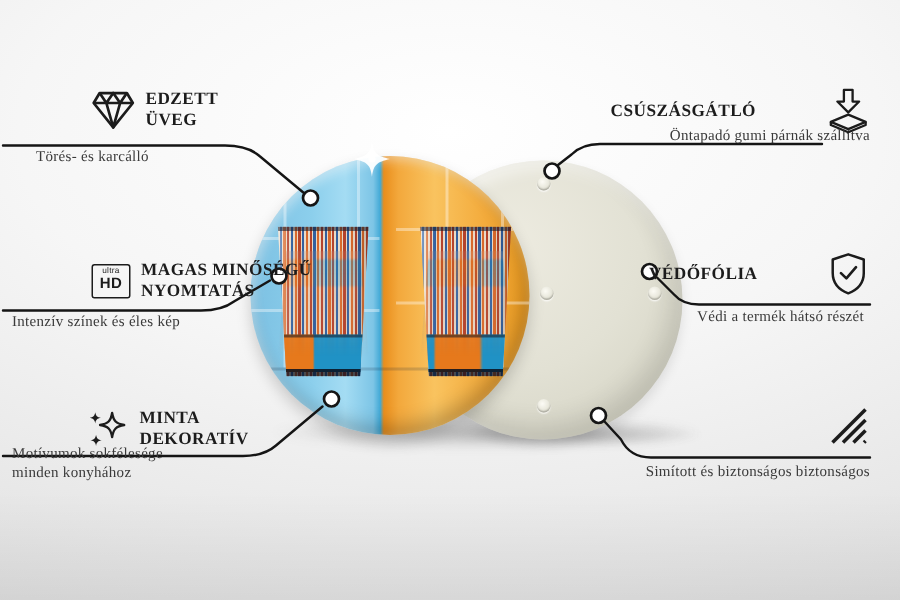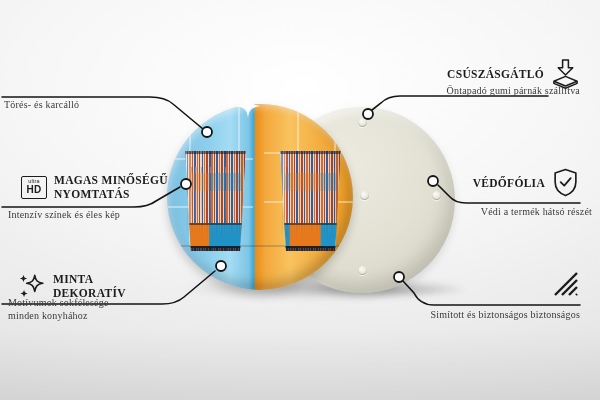--- a/index.html
+++ b/index.html
@@ -66,30 +66,30 @@
   
   .lines{position:absolute;left:0;top:0;width:600px;height:400px;pointer-events:none;}
   .lines path{fill:none;stroke:#151515;stroke-width:1.6;stroke-linecap:round;}
   .lines circle{fill:#ffffff;stroke:#151515;stroke-width:1.8;}
   
   .callout-row{position:absolute;display:flex;align-items:center;gap:7px;color:#1c1c1c;}
   .title{font-size:11.5px;font-weight:bold;letter-spacing:.3px;line-height:14px;white-space:nowrap;}
   .title.ta-r{text-align:right;}
   .subtitle{position:absolute;font-size:10px;color:#3a3a3a;letter-spacing:.2px;line-height:12.5px;white-space:nowrap;}
   .subtitle.ta-r{text-align:right;}
-  .icon{flex:0 0 auto;display:flex;align-items:center;justify-content:center;}
+  .icon{flex:0 0 auto;display:flex;align-items:center;justify-content:center;margin-left:40px;}
   .icon svg{display:block;}
   .hd-box{width:24px;height:21px;border:1.7px solid #1c1c1c;border-radius:2px;display:flex;flex-direction:column;
     align-items:center;justify-content:center;font-family:"Liberation Sans",sans-serif;line-height:1;}
   .hd-box .u{font-size:5.5px;letter-spacing:.2px;}
   .hd-box .h{font-size:10px;font-weight:bold;letter-spacing:.3px;}
   .c-tl{left:21px;top:59px;} .c-ml{left:21px;top:173px;} .c-bl{left:16px;top:271px;}
   .c-tr{right:20px;top:58px;} .c-mr{right:21px;top:168px;} .c-br{right:20px;top:269px;}
-  .s-tl{left:4px;top:99px;} .s-ml{left:8px;top:209px;} .s-bl{left:8px;top:297px;}
-  .s-tr{right:20px;top:85px;} .s-mr{right:8px;top:206px;margin-left:11px;} .s-br{right:20px;top:309px;}
+  .s-tl{left:24px;top:99px;} .s-ml{left:8px;top:209px;} .s-bl{left:8px;top:297px;}
+  .s-tr{right:20px;top:85px;} .s-mr{right:24px;top:206px;margin-left:11px;} .s-br{right:20px;top:309px;}
 </style>
 </head>
 <body>
 
 <div class="stage">
 
   <div class="ground-shadow"></div>
   <div class="ground-shadow2"></div>
 
   <div class="back-disc">
@@ -140,20 +140,34 @@
     <path d="M580 203 H466 Q455 203 449 196 L438 185"></path>
     <path d="M580 305 H434 Q420 305 414 293 L403 281"></path>
     <circle cx="207" cy="132" r="5"></circle>
     <circle cx="186" cy="184" r="5"></circle>
     <circle cx="221" cy="266" r="5"></circle>
     <circle cx="368" cy="114" r="5"></circle>
     <circle cx="433" cy="181" r="5"></circle>
     <circle cx="399" cy="277" r="5"></circle>
   </svg>
 
+  <div class="callout-row c-tl">
+    <span class="icon">
+      <svg width="29" height="27" viewBox="0 0 24 22">
+        <g fill="none" stroke="#1c1c1c" stroke-width="1.5" stroke-linejoin="round">
+          <path d="M4.5 1.5 H19.5 L22.8 7 L12 20.5 L1.2 7 Z"></path>
+          <path d="M1.2 7 H22.8 M4.5 1.5 L8.2 7 L12 20.5 L15.8 7 L19.5 1.5 M8.2 7 L12 1.5 L15.8 7"></path>
+        </g>
+      </svg>
+    </span>
+    <div class="title">
+      <div>EDZETT</div>
+      <div>ÜVEG</div>
+    </div>
+  </div>
   <div class="subtitle s-tl">
     <div>Törés- és karcálló</div>
   </div>
 
   <div class="callout-row c-ml">
     <span class="icon">
       <span class="hd-box">
         <span class="u">ultra</span>
         <span class="h">HD</span>
       </span>

